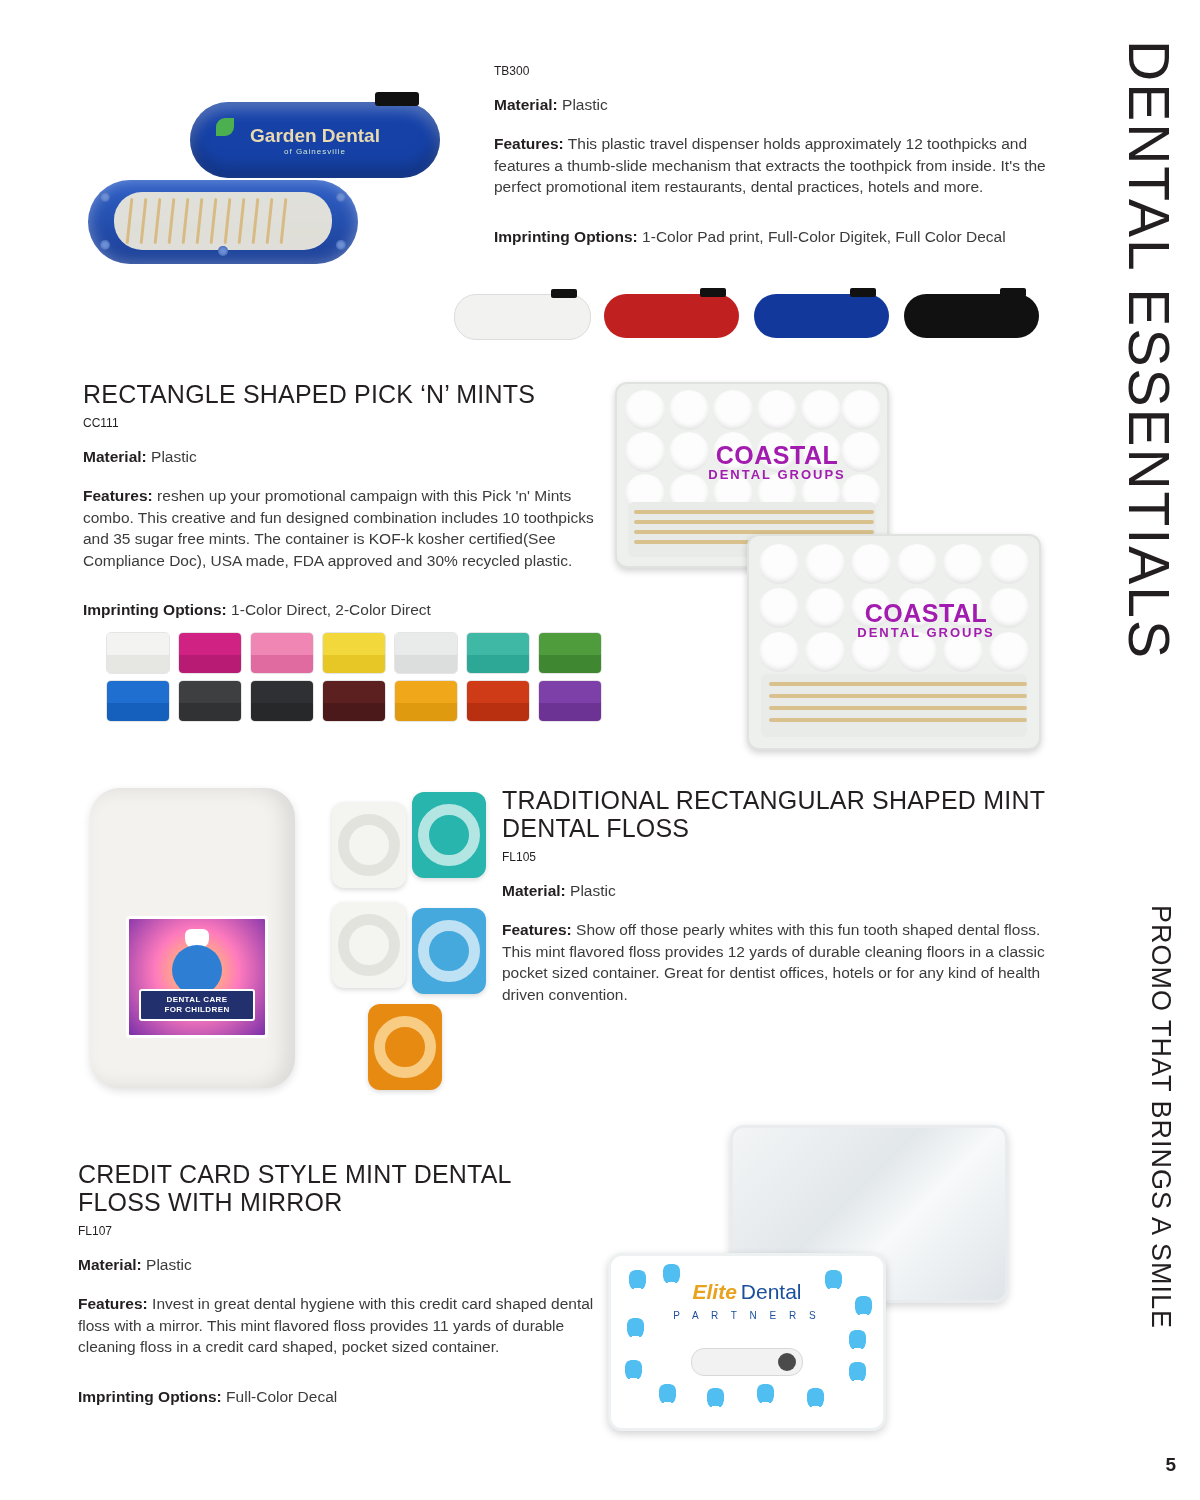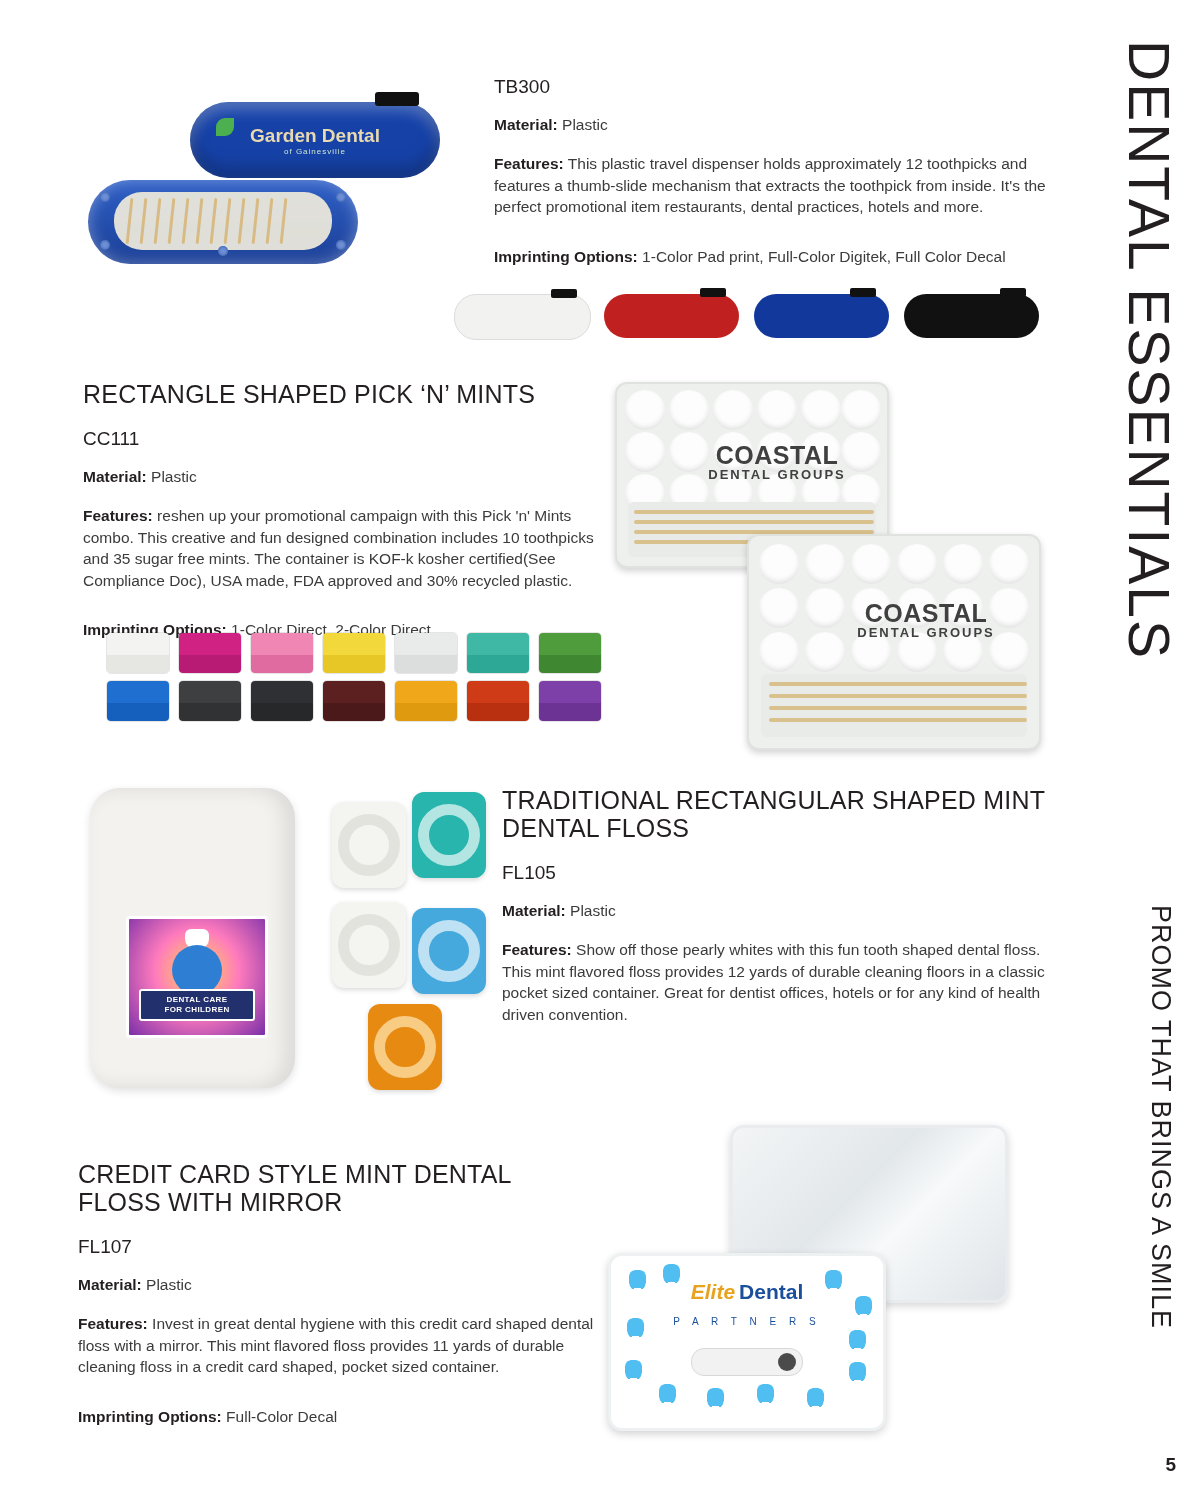--- a/index.html
+++ b/index.html
@@ -24,21 +24,21 @@
     font-size:27px;letter-spacing:1px;color:#231f20;
     font-weight:400;white-space:nowrap;
   }
   .page-num{
     position:absolute;right:24px;bottom:24px;
     font-size:19px;font-weight:700;color:#231f20;
   }
 
   
   .prod-title{font-size:25px;line-height:1.12;font-weight:400;color:#231f20;letter-spacing:.2px;}
-  .prod-sku{font-size:19px;color:#231f20;margin-top:20px;}
+  .prod-sku{font-size:12px;color:#231f20;margin-top:8px;}
   .line{font-size:15.5px;line-height:1.38;color:#3b3b3b;margin-top:16px;}
   .line b{color:#231f20;font-weight:700;}
   .line.feat{margin-top:18px;}
   .line.imp{margin-top:28px;}
 
   
   #b1-text{position:absolute;left:494px;top:56px;width:560px;}
   #b1-img{position:absolute;left:70px;top:88px;width:380px;height:200px;}
 
   .tp-top{
@@ -69,21 +69,21 @@
   
   #b2-text{position:absolute;left:83px;top:380px;width:530px;}
   #b2-img{position:absolute;left:615px;top:382px;width:440px;height:370px;}
 
   .mintcard{position:absolute;border-radius:12px;background:#eef0ee;border:2px solid #dfe2df;overflow:hidden;
     box-shadow:0 3px 7px rgba(0,0,0,.18);}
   .mint-dots{position:absolute;left:0;top:0;right:0;height:62%;}
   .mdot{position:absolute;width:40px;height:40px;border-radius:50%;background:#fdfdfd;box-shadow:inset 0 -3px 5px rgba(0,0,0,.10);}
   .pickbox{position:absolute;left:4%;right:4%;bottom:5%;height:30%;background:#e9ebe8;border-radius:6px;overflow:hidden;}
   .pk{position:absolute;height:4px;background:#d9c18d;border-radius:2px;}
-  .logo-coastal{position:absolute;text-align:center;font-weight:700;color:#404040;line-height:1.05;}
+  .logo-coastal{position:absolute;text-align:center;font-weight:700;color:#a21caf;line-height:1.05;}
   .logo-coastal .l1{font-size:25px;letter-spacing:.5px;}
   .logo-coastal .l2{font-size:13px;letter-spacing:2px;}
 
   .mint-sw-grid{position:absolute;left:80px;top:632px;width:500px;}
   .msw{position:absolute;width:62px;height:40px;border-radius:5px;overflow:hidden;border:1px solid rgba(0,0,0,.10);}
   .msw .top{position:absolute;left:0;right:0;top:0;height:55%;}
   .msw .bot{position:absolute;left:0;right:0;bottom:0;height:45%;}
 
   
   #b3-text{position:absolute;left:502px;top:786px;width:545px;}
@@ -111,22 +111,22 @@
   .mirror{position:absolute;left:130px;top:10px;width:272px;height:172px;border-radius:14px;
     background:linear-gradient(135deg,#f3f5f6 0%,#e2e7ea 42%,#f7f9fa 60%,#dfe4e8 100%);
     border:3px solid #e9ecee;box-shadow:0 3px 8px rgba(0,0,0,.16);}
   .cardfloss{position:absolute;left:8px;top:138px;width:272px;height:172px;border-radius:14px;background:#fff;
     border:3px solid #eef1f2;box-shadow:0 3px 8px rgba(0,0,0,.18);overflow:hidden;}
   .tooth-ic{position:absolute;width:17px;height:21px;background:#32b3ee;
     -webkit-mask:radial-gradient(circle at 50% 120%, transparent 28%, #000 29%);
     border-radius:7px 7px 10px 10px;opacity:.85;}
   .elite{position:absolute;left:16px;top:24px;right:16px;text-align:center;}
   .elite .e1{font-size:21px;font-weight:700;color:#e8a21d;font-style:italic;display:inline-block;}
-  .elite .e2{font-size:21px;font-weight:700;color:#1a4f9c;display:inline-block;margin-left:4px;}
-  .elite .e3{font-size:10px;letter-spacing:5px;color:#1a4f9c;margin-top:12px;}
+  .elite .e2{font-size:21px;font-weight:400;color:#1a4f9c;display:inline-block;margin-left:4px;}
+  .elite .e3{font-size:10px;letter-spacing:5px;color:#1a4f9c;margin-top:6px;}
   .slider{position:absolute;left:80px;top:92px;width:110px;height:26px;border-radius:13px;background:#f2f2f2;border:1px solid #d8d8d8;}
   .slider .knob{position:absolute;right:6px;top:4px;width:18px;height:18px;border-radius:50%;background:#4b4b4b;}
 </style>
 </head>
 <body>
 
 <div class="page">
 
   <div class="rail">
     <div class="rail-title">DENTAL ESSENTIALS</div>

